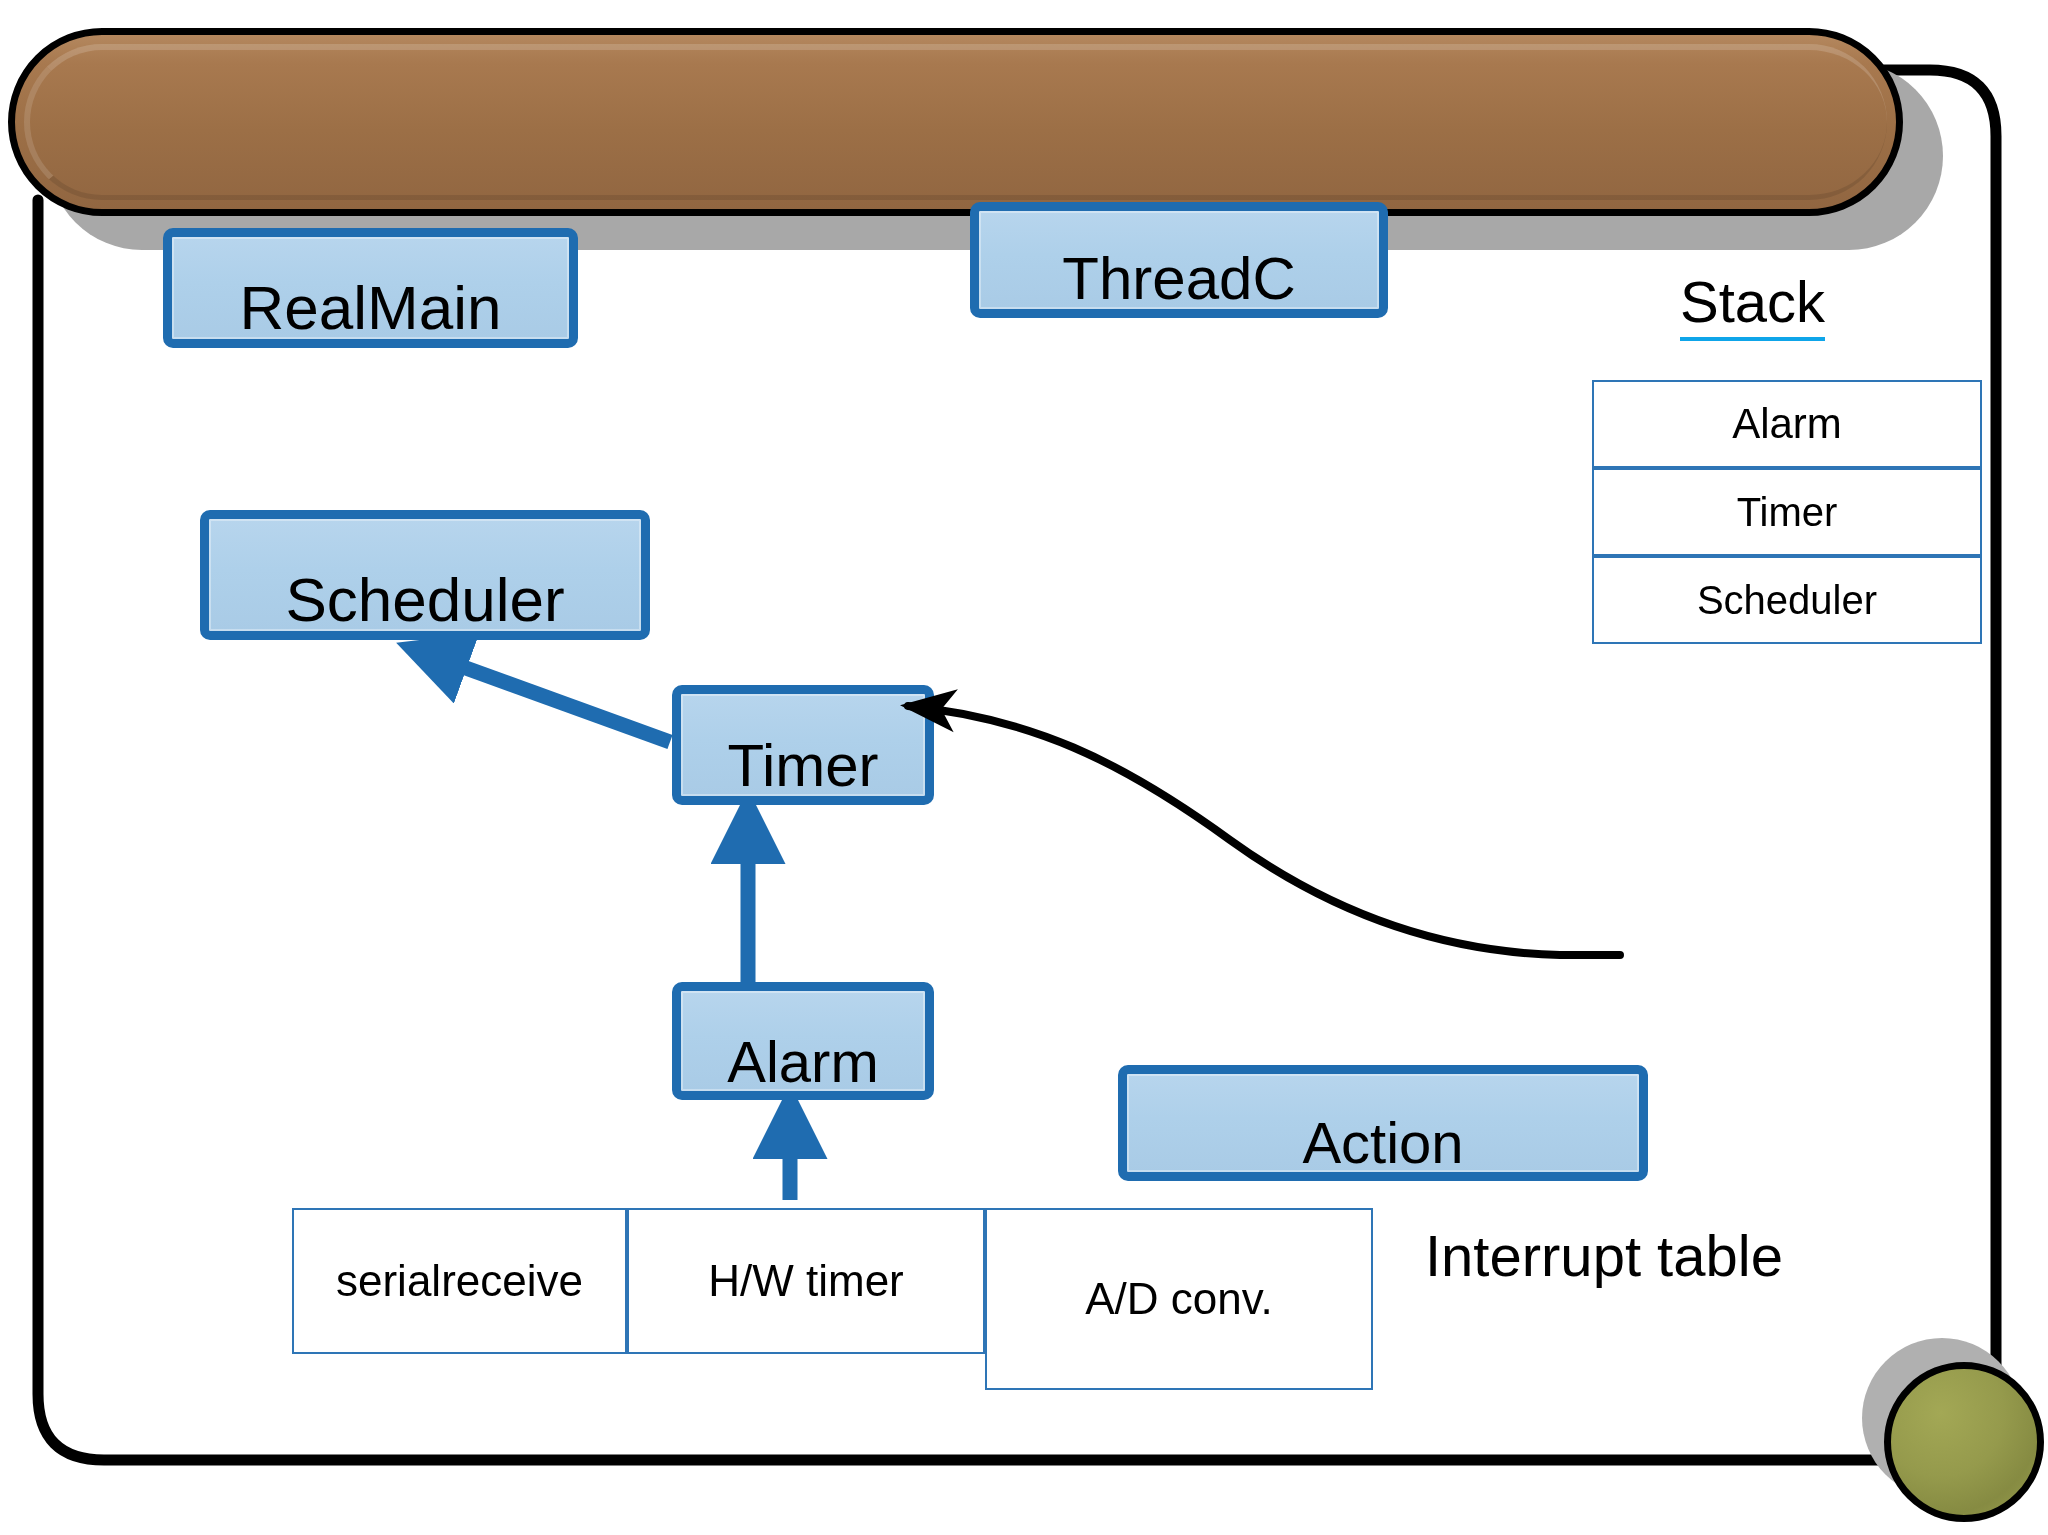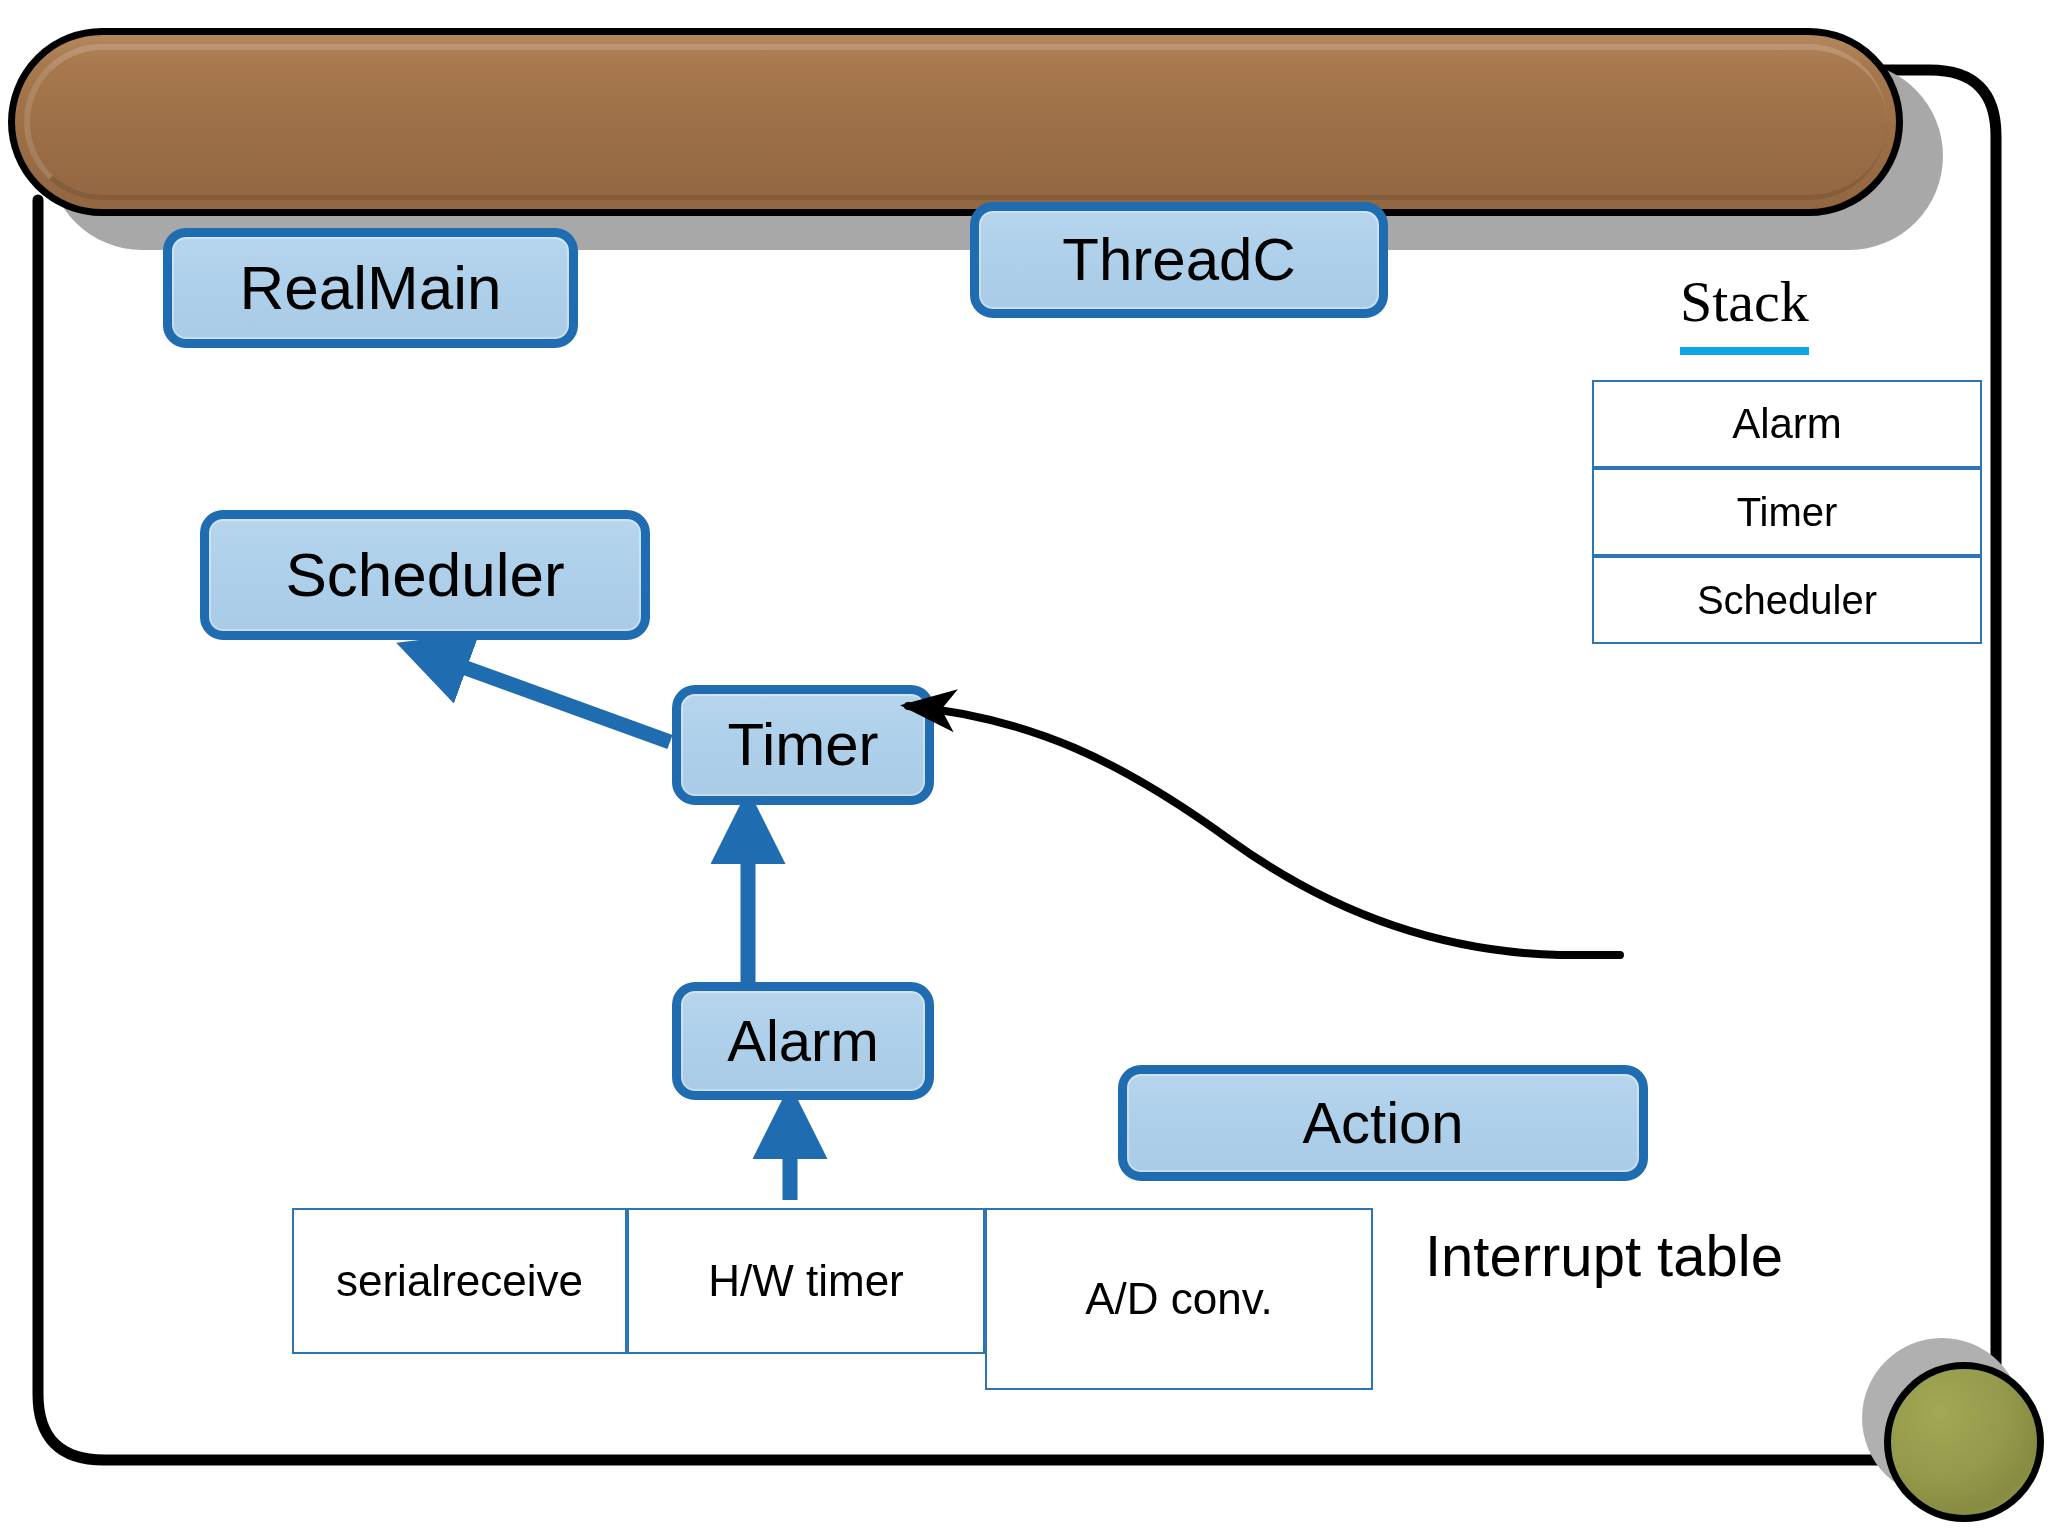--- a/index.html
+++ b/index.html
@@ -30,32 +30,32 @@
   }
   .brownbar-shadow{
     position:absolute;left:48px;top:62px;width:1895px;height:188px;
     border-radius:94px/94px;background:#a8a8a8;z-index:5;
   }
 
   
   .node{
     position:absolute;box-sizing:border-box;
     background:linear-gradient(180deg,#b7d5ed 0%,#aed0ea 45%,#a9cbe6 100%);
-    border:9px solid #1f6cb0;border-radius:23px;
-    display:flex;align-items:center;justify-content:center;
+    border:9px solid #1f6cb0;border-radius:10px;
+    display:flex;align-items:flex-end;justify-content:center;
     color:#000;z-index:20;
     box-shadow:inset 0 0 0 2px rgba(255,255,255,0.35);
   }
   .node span{line-height:1;white-space:nowrap;}
 
   
   .heading{
     position:absolute;color:#000;white-space:nowrap;z-index:15;
   }
-  .heading.underlined{border-bottom:8px solid #0ea5e9;padding-bottom:12px;font-family:Liberation Serif, serif;}
+  .heading.underlined{border-bottom:4px solid #0ea5e9;padding-bottom:2px;}
 
   
   .cell{
     position:absolute;box-sizing:border-box;
     border:2px solid #2e75b6;background:#fff;
     display:flex;align-items:center;justify-content:center;
     color:#000;z-index:14;text-align:center;
   }
   .cell.two-line{flex-direction:row;line-height:1.08;}
 

